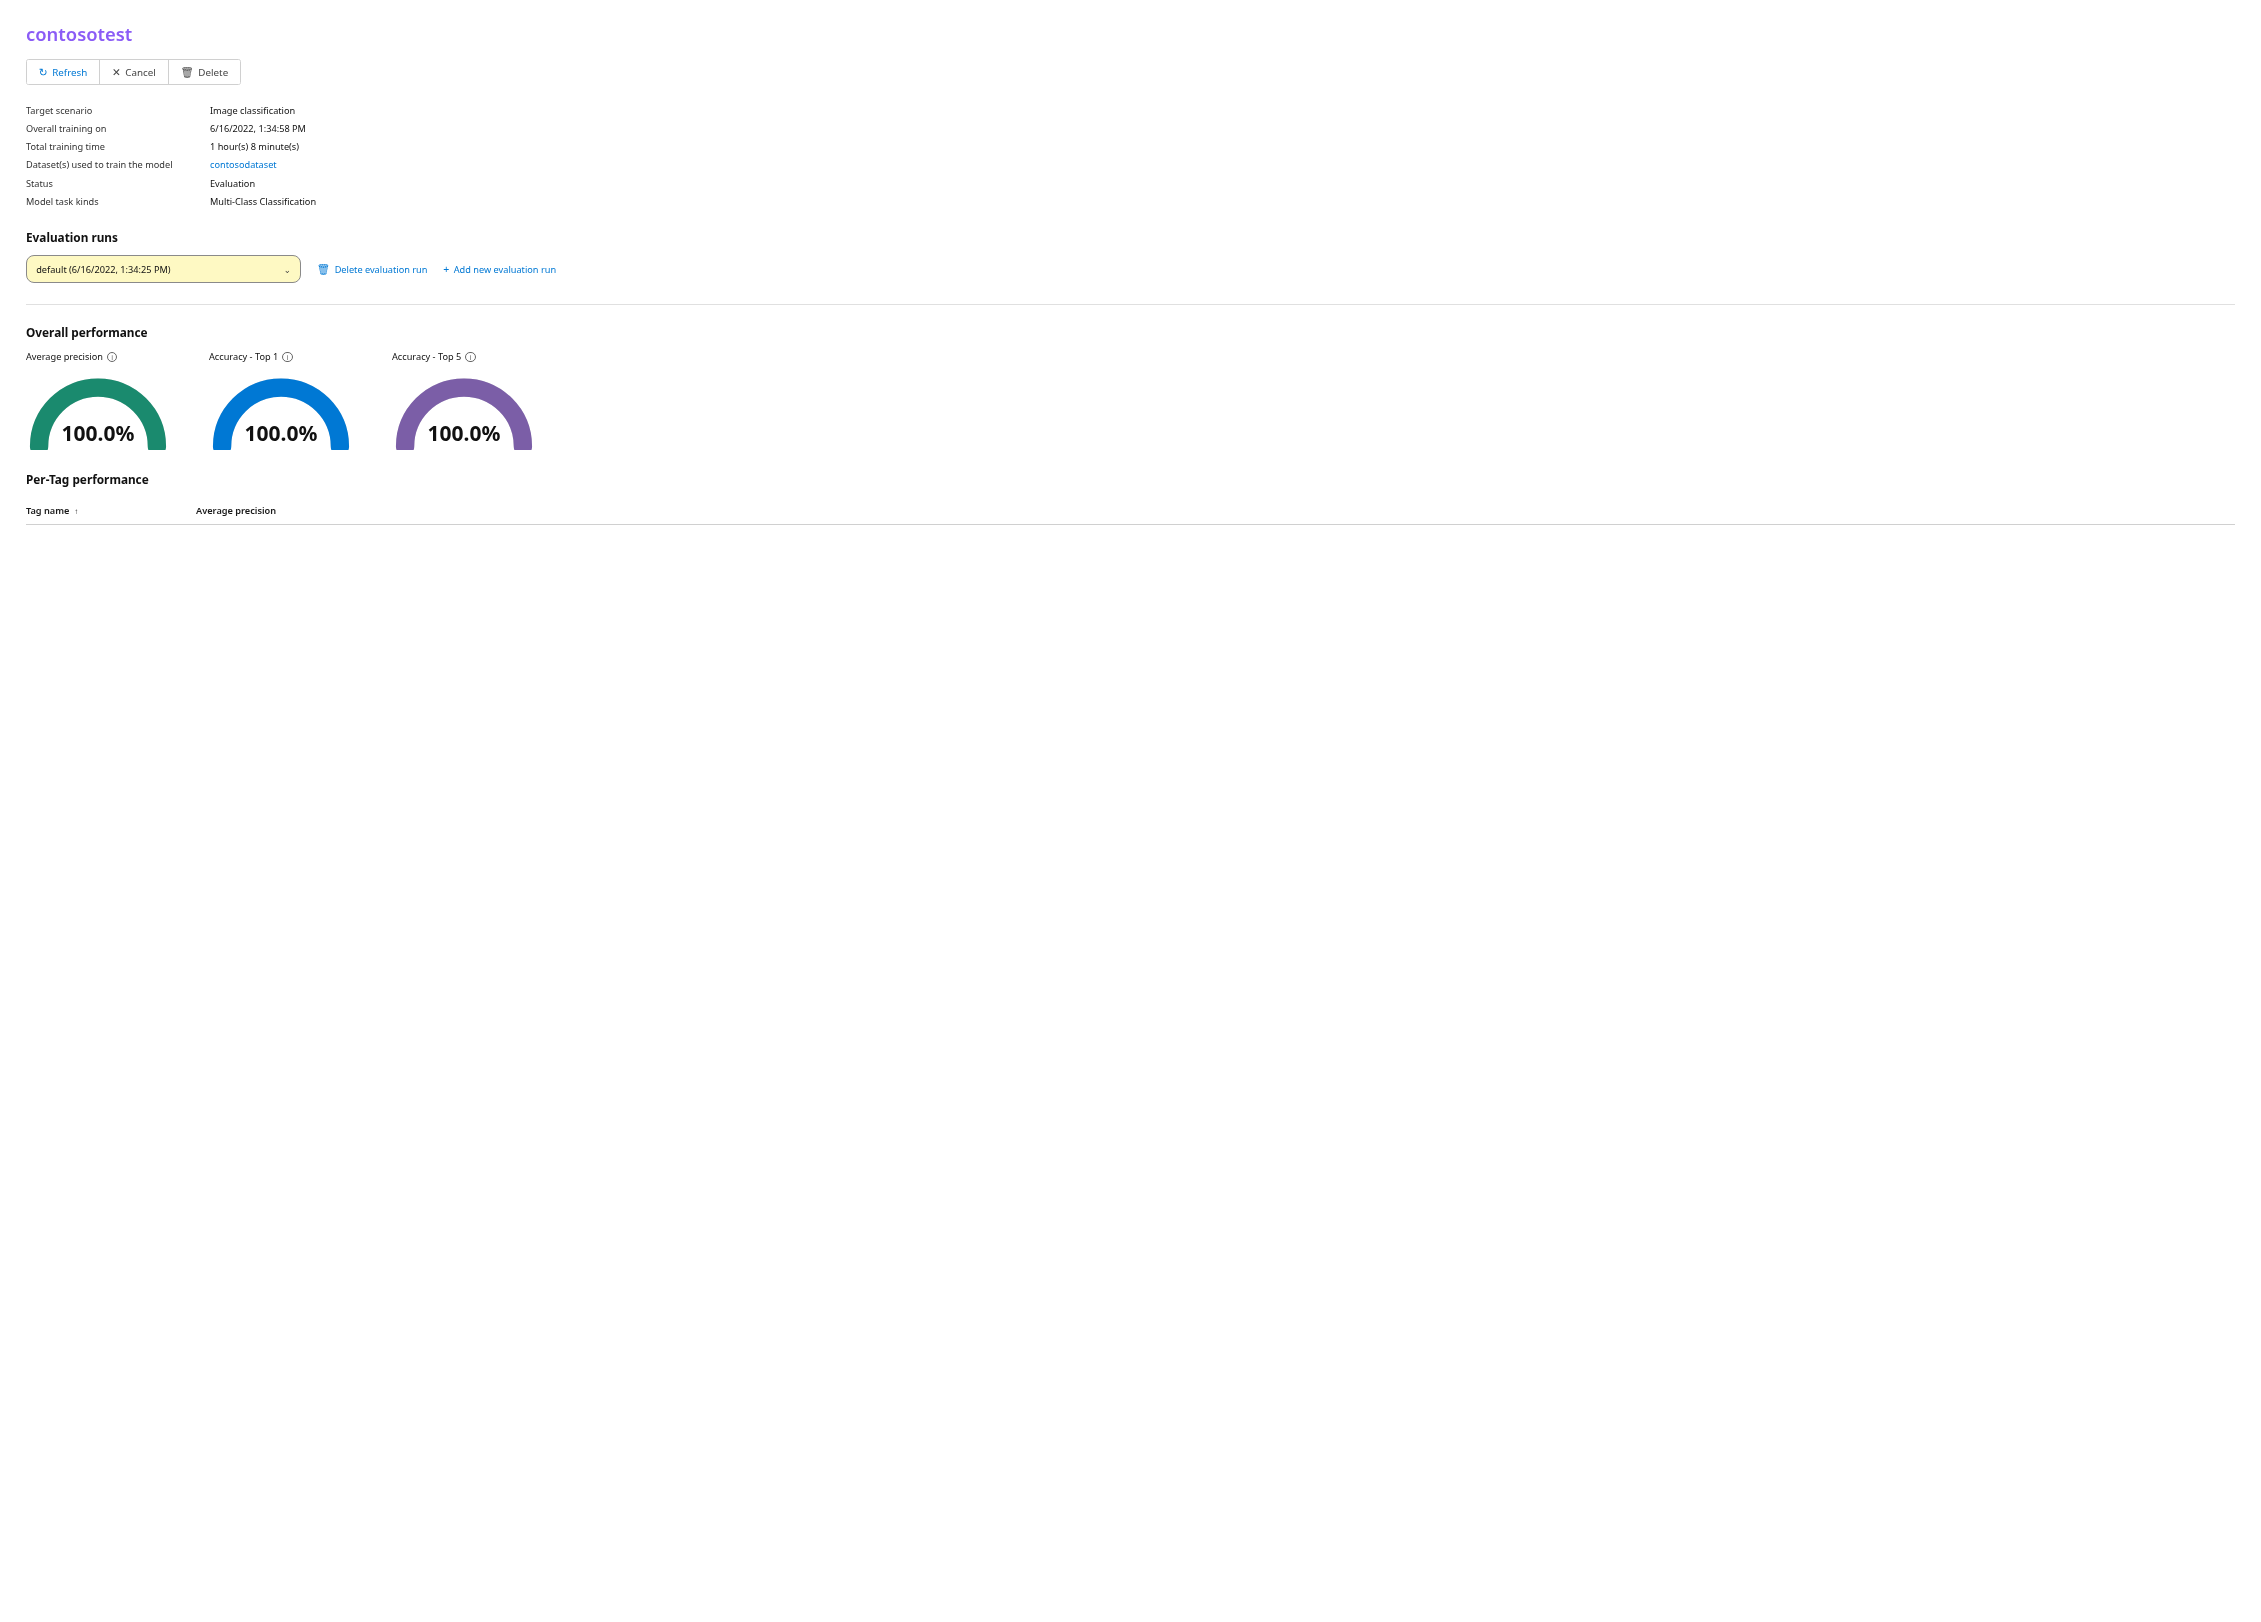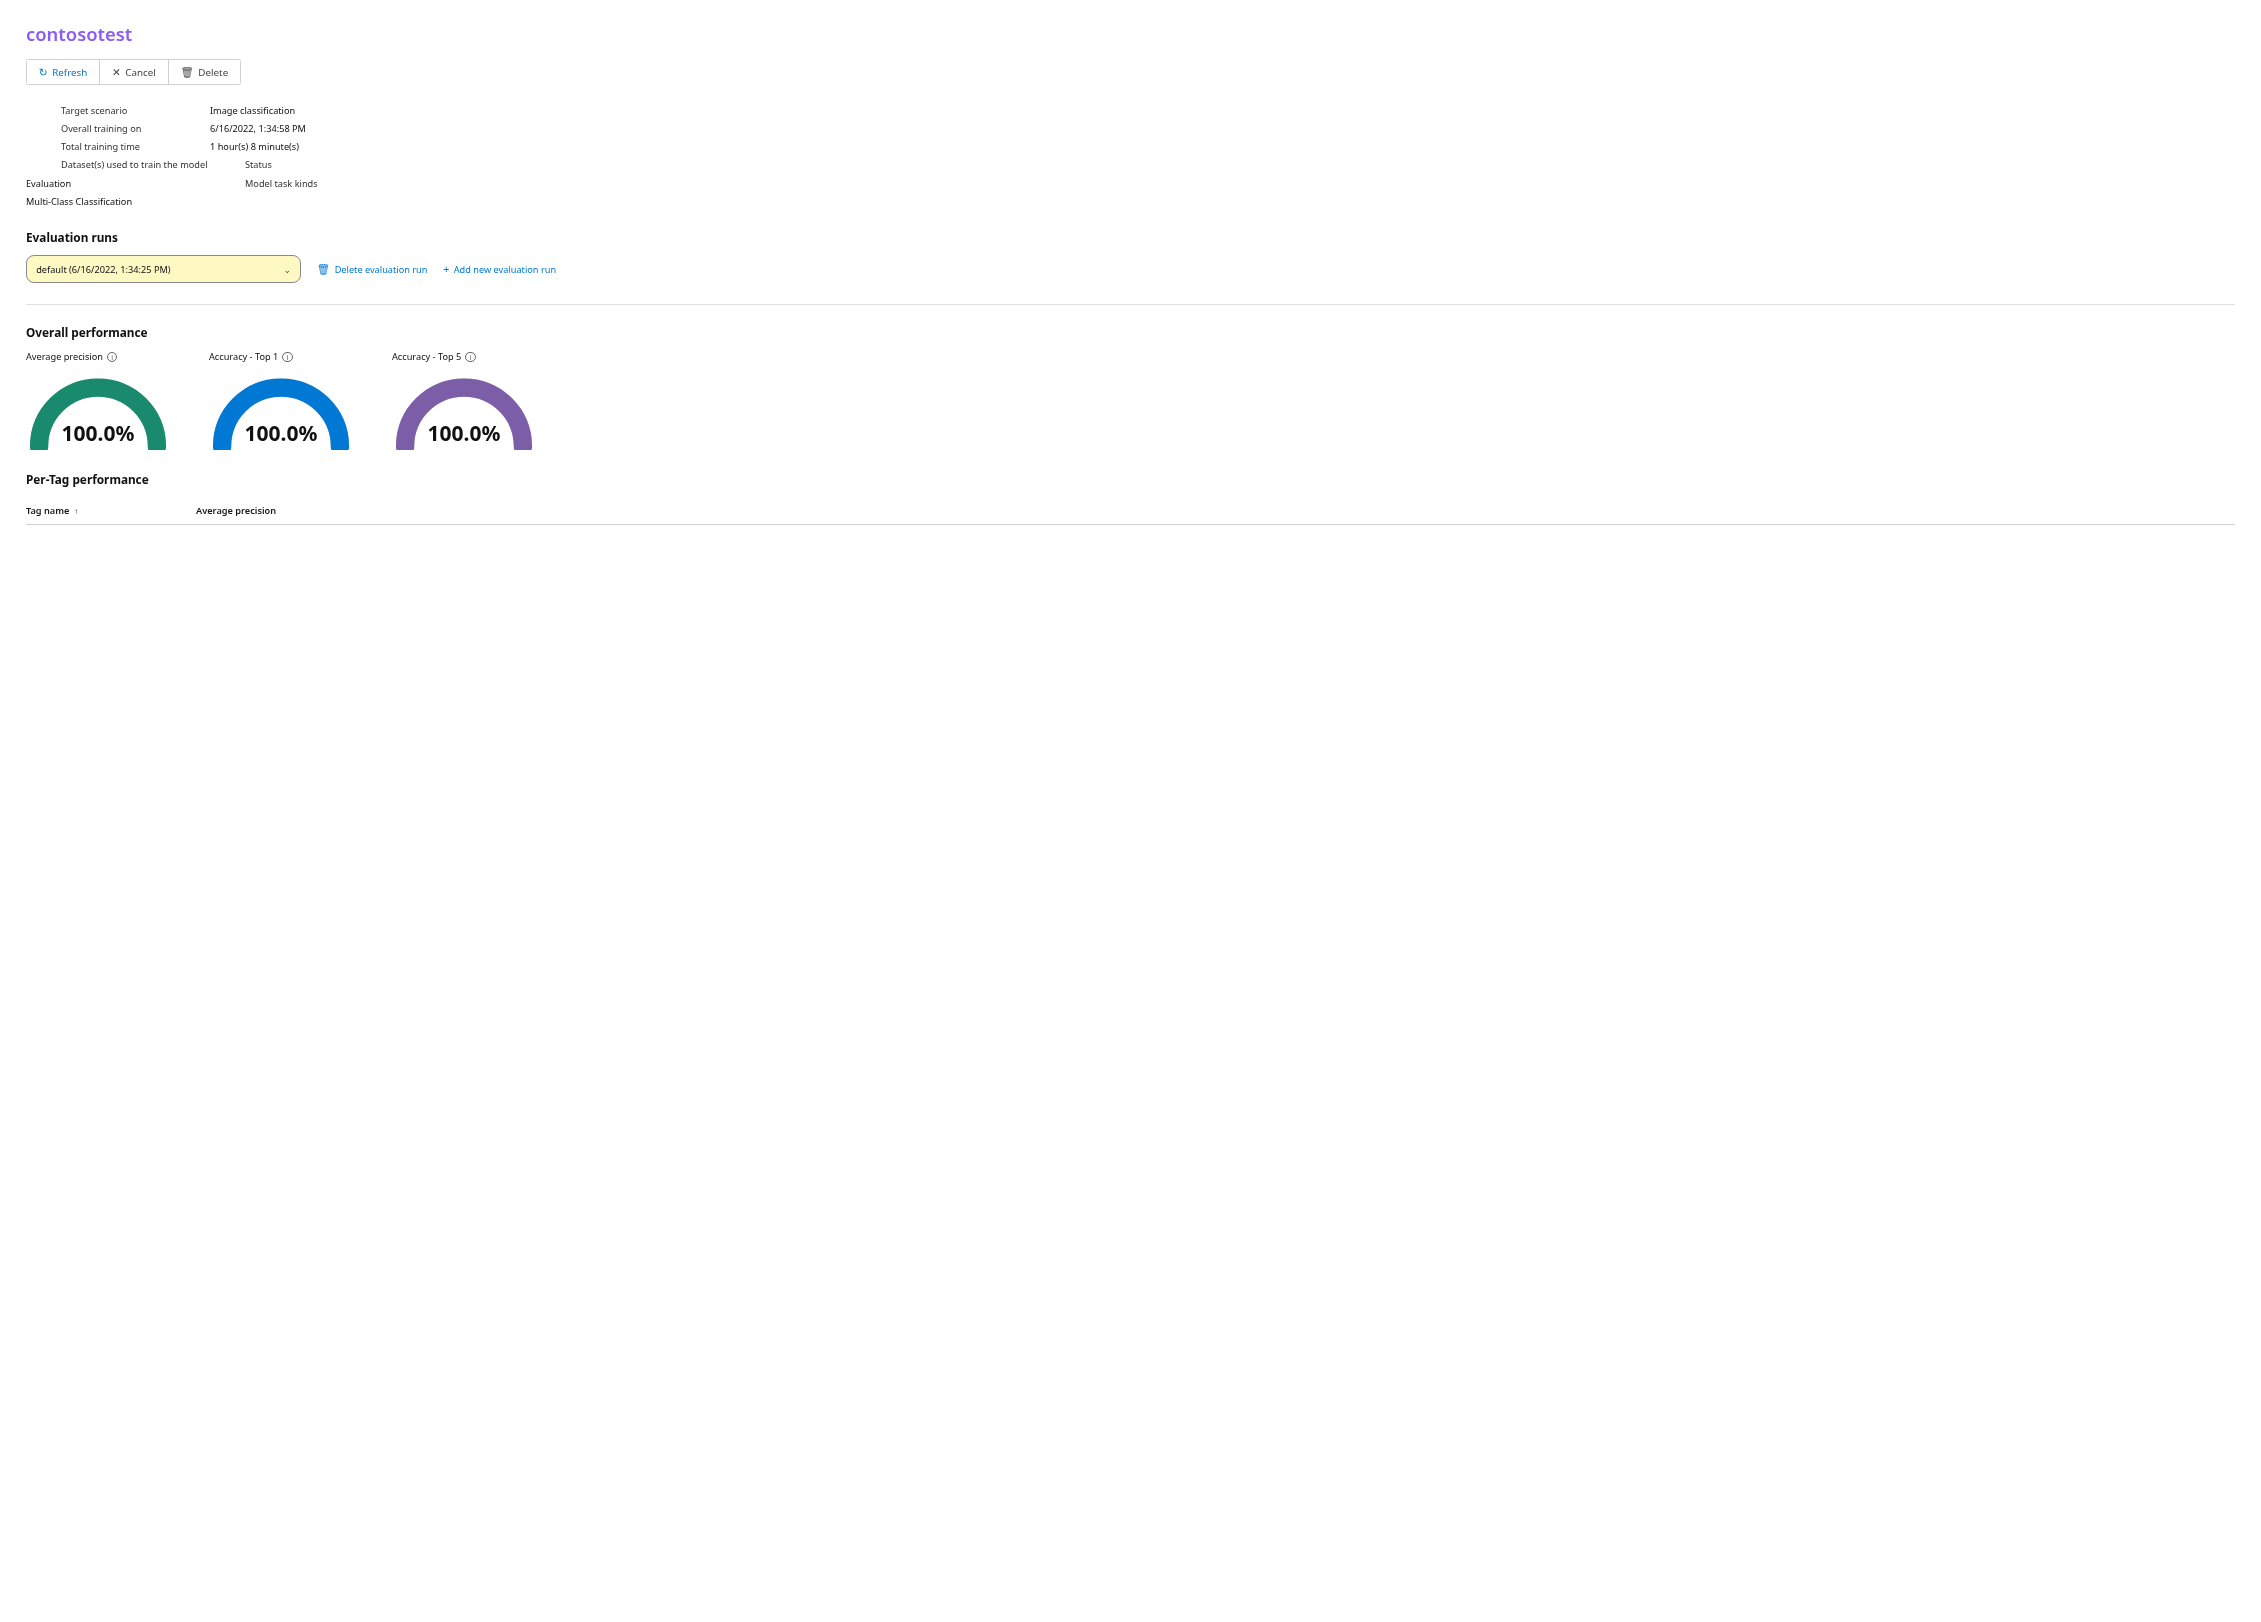--- a/index.html
+++ b/index.html
@@ -42,21 +42,21 @@
     .toolbar-btn .icon { font-size: 10.5px; }
     .toolbar-btn.cancel-btn { color: #444; }
     .toolbar-btn.delete-btn { color: #444; }
 
     .info-grid {
       display: grid;
       grid-template-columns: 184px auto;
       row-gap: 5.2px;
       margin-bottom: 21px;
     }
-    .info-label { color: #333; font-size: 9.2px; margin-left: 35px; }
+    .info-label { color: #333; font-size: 9.2px; }
     .info-value { color: #111; font-size: 9.2px; }
     .info-value.link { color: #0078d4; cursor: pointer; text-decoration: none; }
 
     .section-title {
       font-size: 11.8px;
       font-weight: 700;
       margin-bottom: 10.5px;
       color: #111;
     }
 
@@ -185,20 +185,21 @@
   <span class="info-label">Target scenario</span>
   <span class="info-value">Image classification</span>
 
   <span class="info-label">Overall training on</span>
   <span class="info-value">6/16/2022, 1:34:58 PM</span>
 
   <span class="info-label">Total training time</span>
   <span class="info-value">1 hour(s) 8 minute(s)</span>
 
   <span class="info-label">Dataset(s) used to train the model</span>
+  <a class="info-value link">contosodataset</a>
 
   <span class="info-label">Status</span>
   <span class="info-value">Evaluation</span>
 
   <span class="info-label">Model task kinds</span>
   <span class="info-value">Multi-Class Classification</span>
 </div>
 
 <div class="section-title">Evaluation runs</div>
 <div class="eval-row">

